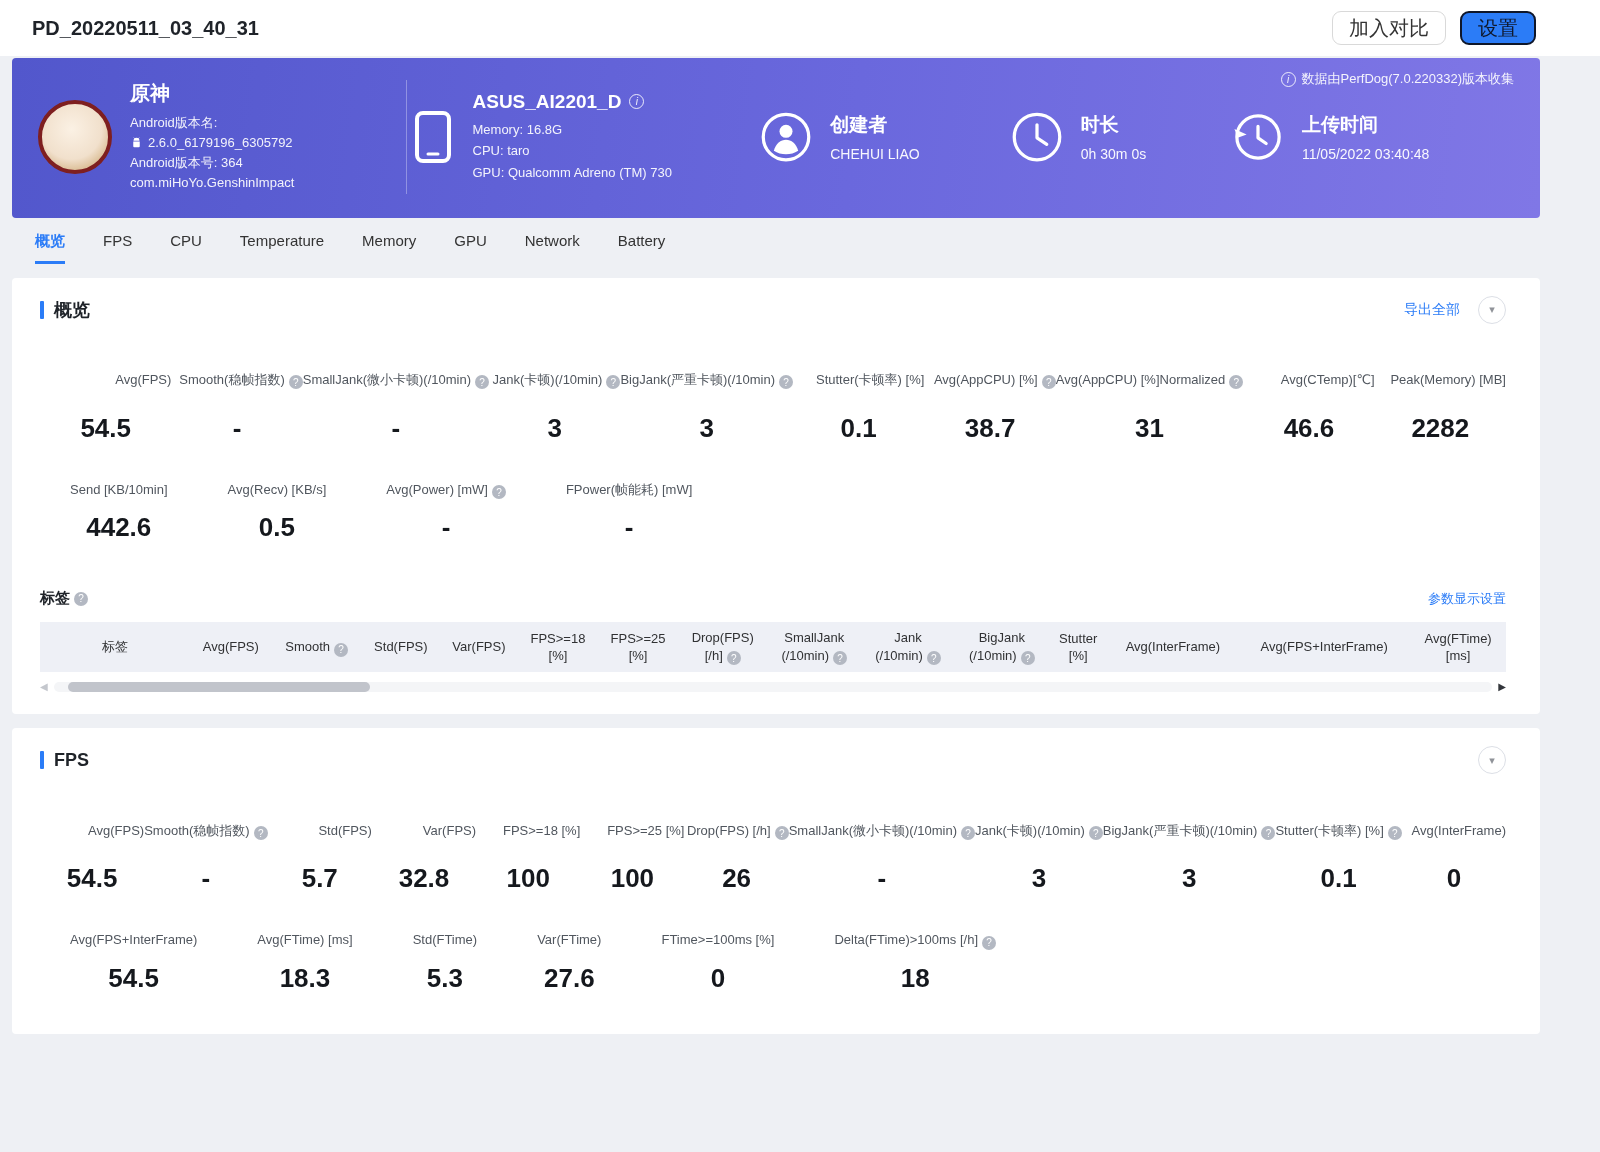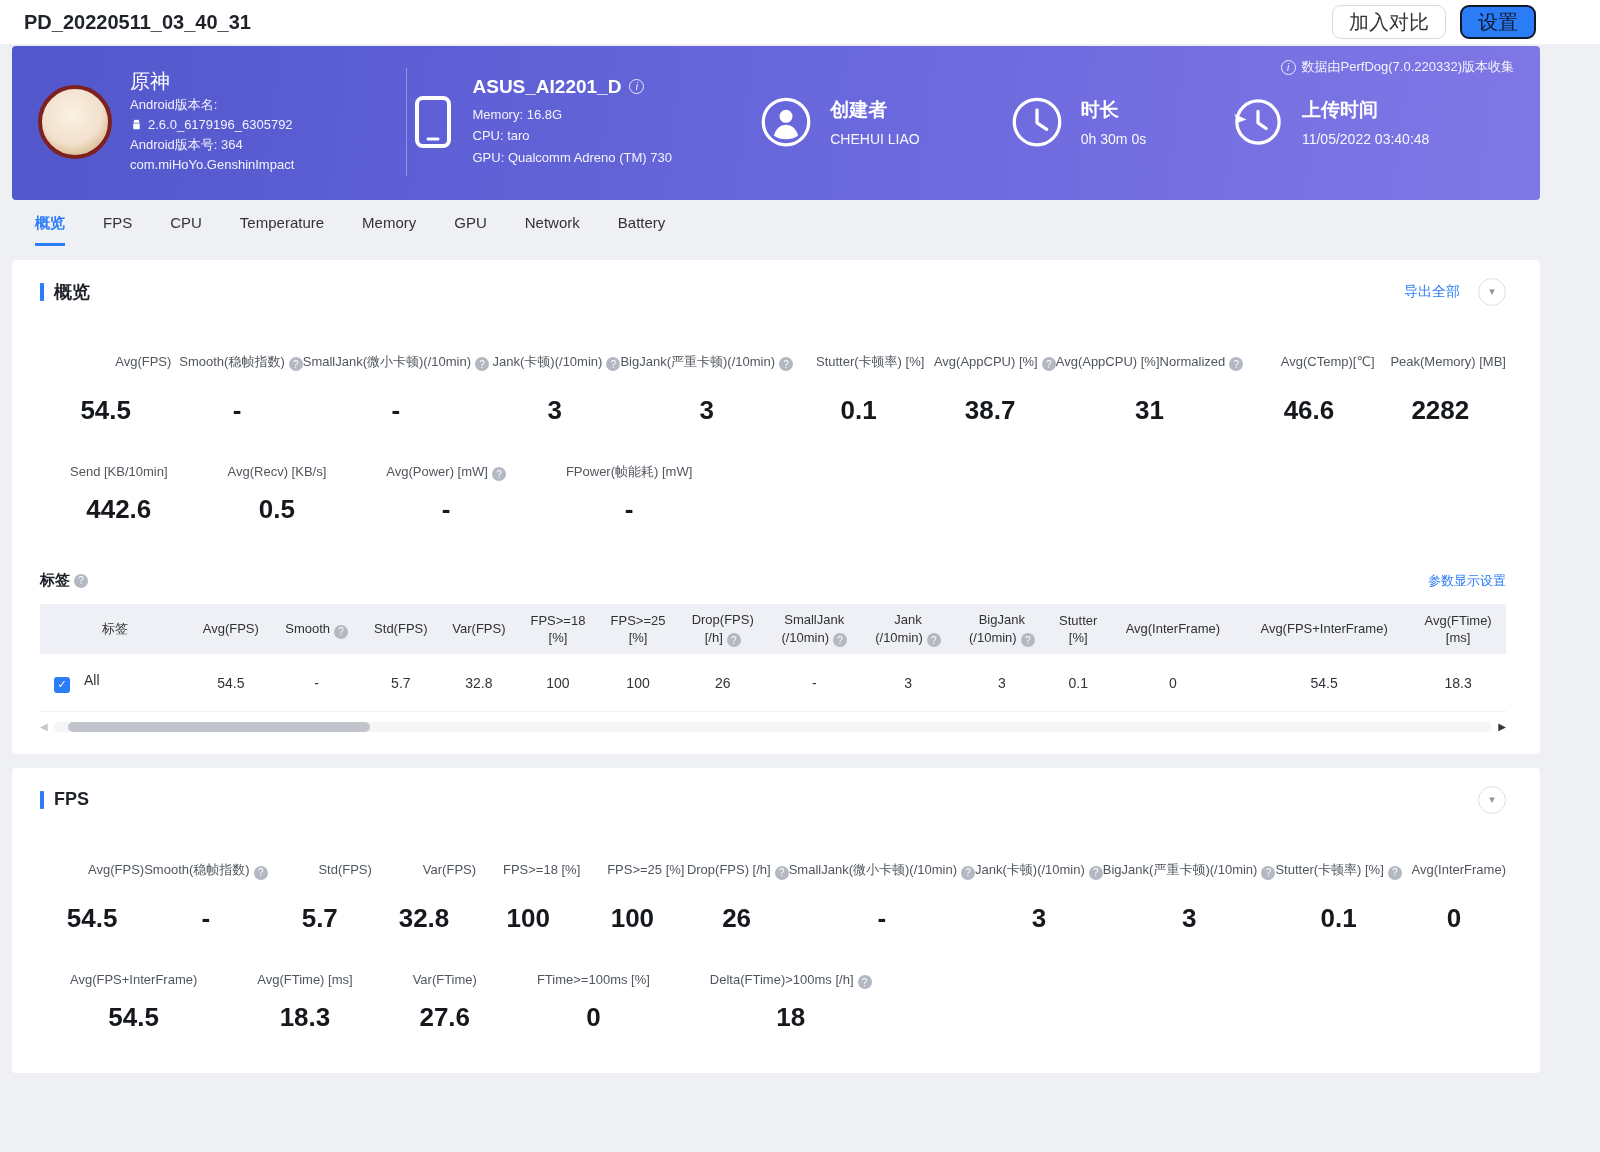--- a/index.html
+++ b/index.html
@@ -1,20 +1,20 @@
 <!DOCTYPE html>
 <html><head>
 <meta charset="utf-8">
 <style>
   *{box-sizing:border-box;margin:0;padding:0}
   html,body{width:1600px;height:1152px;overflow:hidden}
   body{background:#eef0f4;font-family:"Liberation Sans","DejaVu Sans",sans-serif;color:#333}
 
   
-  .topbar{height:44px;background:#fff;display:flex;align-items:center;padding:0 64px 0 24px}
+  .topbar{height:56px;background:#fff;display:flex;align-items:center;padding:0 64px 0 32px}
   .topbar .title{font-size:20px;font-weight:bold;color:#1f2329}
   .topbar .actions{margin-left:auto;display:flex;gap:14px}
   .btn{height:34px;padding:0 16px;font-size:20px;border-radius:9px;display:flex;align-items:center;cursor:pointer}
   .btn.ghost{background:#fff;border:1px solid #d9d9d9;color:#333}
   .btn.primary{background:#2b7cf7;border:2px solid #0f172a;color:#0f172a}
 
   .content{margin:0 60px 0 12px}
 
   
   .banner{margin-top:2px;border-radius:4px;overflow:hidden;color:#fff;position:relative;
@@ -25,21 +25,21 @@
                color:rgba(255,255,255,.92);font-size:10px;font-style:italic;align-items:center;justify-content:center;flex:none}
   .banner-main{display:flex;align-items:center;padding:22px 28px 24px 26px}
   .sec{display:flex;align-items:center;gap:18px}
   .sec.app{flex:0 0 25%;border-right:1px solid rgba(255,255,255,.32);padding-right:20px}
   .sec.device{flex:0 0 24%;padding-left:4px}
   .sec.stat-creator{flex:0 0 17%}
   .sec.stat-duration{flex:0 0 15%}
   .sec.stat-upload{flex:1 1 auto}
   .app-icon{width:74px;height:74px;border-radius:50%;border:4px solid #7e1f20;flex:none;
             background:radial-gradient(circle at 45% 38%,#fbf1e4 0%,#f1e0cc 55%,#d8b98e 80%,#a8652f 100%)}
-  .app-name{font-size:20px;font-weight:normal;}
+  .app-name{font-size:20px;font-weight:bold;margin-bottom:6px}
   .app-line{font-size:13px;line-height:1.55;color:rgba(255,255,255,.92);display:flex;align-items:center;gap:5px}
   .dev-name-row{display:flex;align-items:center;gap:8px;margin-bottom:6px}
   .dev-name{font-size:19px;font-weight:bold}
   .dev-line{font-size:13px;line-height:1.65;color:rgba(255,255,255,.92)}
   .stat-label{font-size:19px;font-weight:bold;margin-bottom:8px}
   .stat-value{font-size:14px;color:rgba(255,255,255,.95)}
   .b-icon{flex:none;display:flex;align-items:center;justify-content:center}
   .note-bar{background:rgba(255,255,255,.14);border-top:1px solid rgba(255,255,255,.12);
             padding:10px 26px;display:flex;gap:10px;font-size:14px;cursor:text}
   .note-label{font-weight:bold;color:#fff}
@@ -382,37 +382,20 @@
             <th>
               <span class="h-line">Avg(FPS+InterFrame)</span>
             </th>
             <th>
               <span class="h-line">Avg(FTime)</span>
               <span class="h-line">[ms]</span>
             </th>
           </tr>
         </thead>
       <tbody>
-          <tr>
-            <td class="first"><span class="cb">✓</span><span class="row-label">All</span></td>
-            <td>54.5</td>
-            <td>-</td>
-            <td>5.7</td>
-            <td>32.8</td>
-            <td>100</td>
-            <td>100</td>
-            <td>26</td>
-            <td>-</td>
-            <td>3</td>
-            <td>3</td>
-            <td>0.1</td>
-            <td>0</td>
-            <td>54.5</td>
-            <td>18.3</td>
-          </tr>
         </tbody>
     </table>
 
     <div class="hscroll">
       <span class="hs-arrow left">◀</span>
       <div class="hs-track">
         <div class="hs-thumb"></div>
       </div>
       <span class="hs-arrow right">▶</span>
     </div>
@@ -516,20 +499,26 @@
           <div class="m-value">54.5</div>
         </div>
         <div class="metric">
           <div class="m-label">
             <span class="m-line">Avg(FTime) [ms]</span>
           </div>
           <div class="m-value">18.3</div>
         </div>
         <div class="metric">
           <div class="m-label">
+            <span class="m-line">Std(FTime)</span>
+          </div>
+          <div class="m-value">5.3</div>
+        </div>
+        <div class="metric">
+          <div class="m-label">
             <span class="m-line">Var(FTime)</span>
           </div>
           <div class="m-value">27.6</div>
         </div>
         <div class="metric">
           <div class="m-label">
             <span class="m-line">FTime&gt;=100ms [%]</span>
           </div>
           <div class="m-value">0</div>
         </div>

